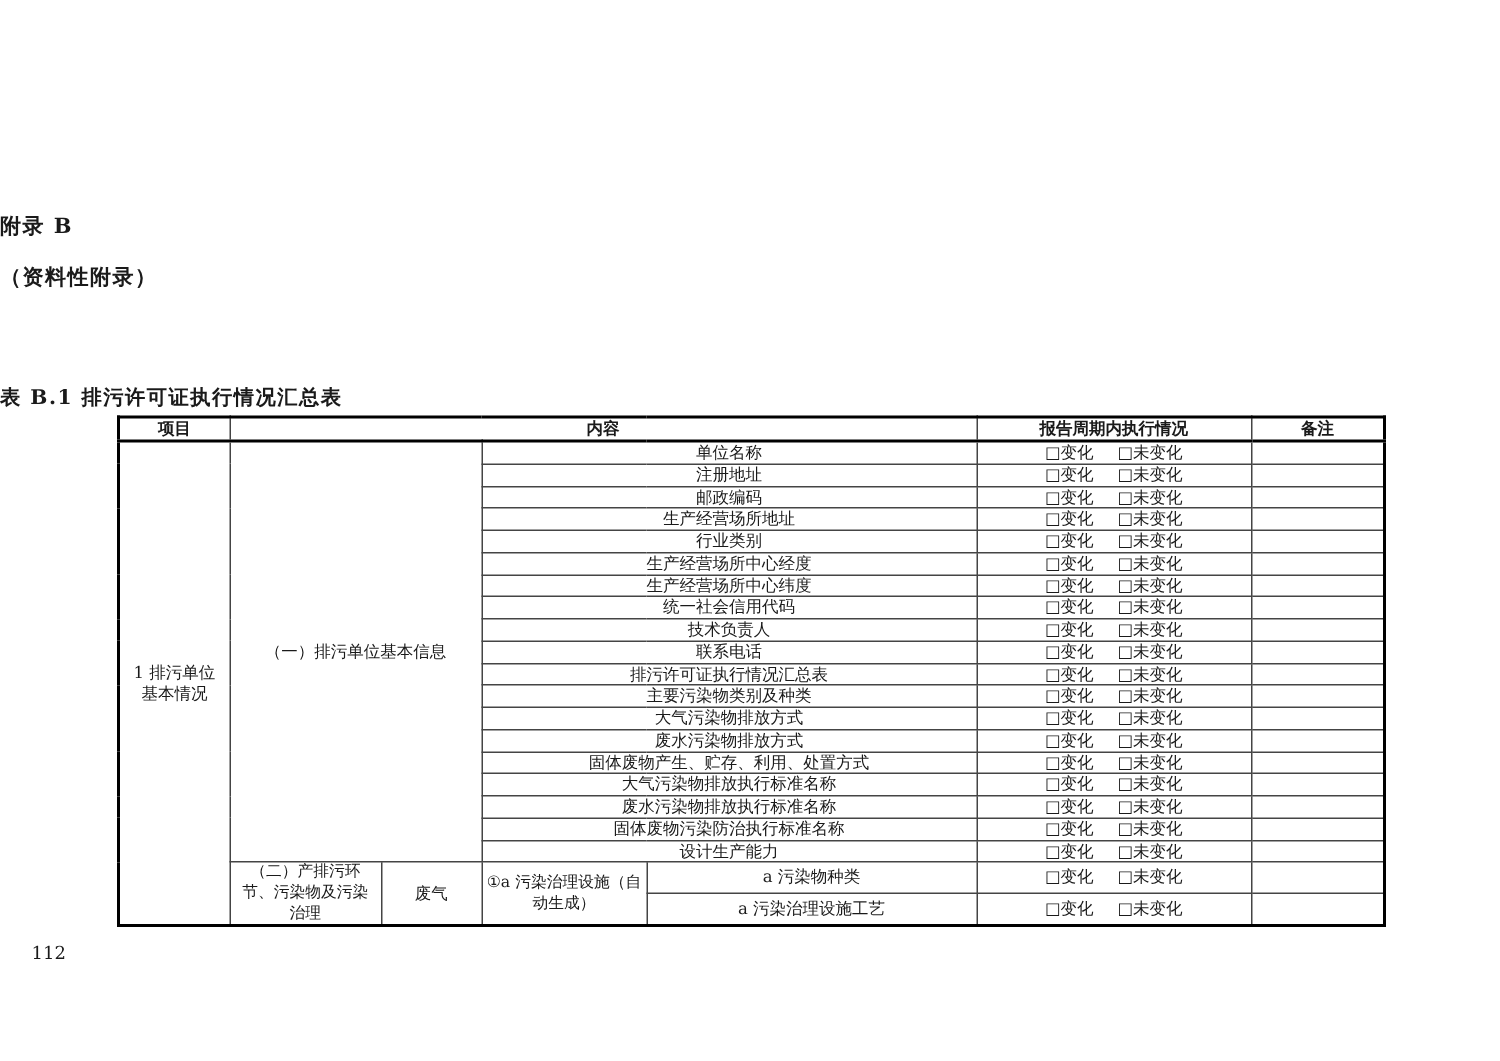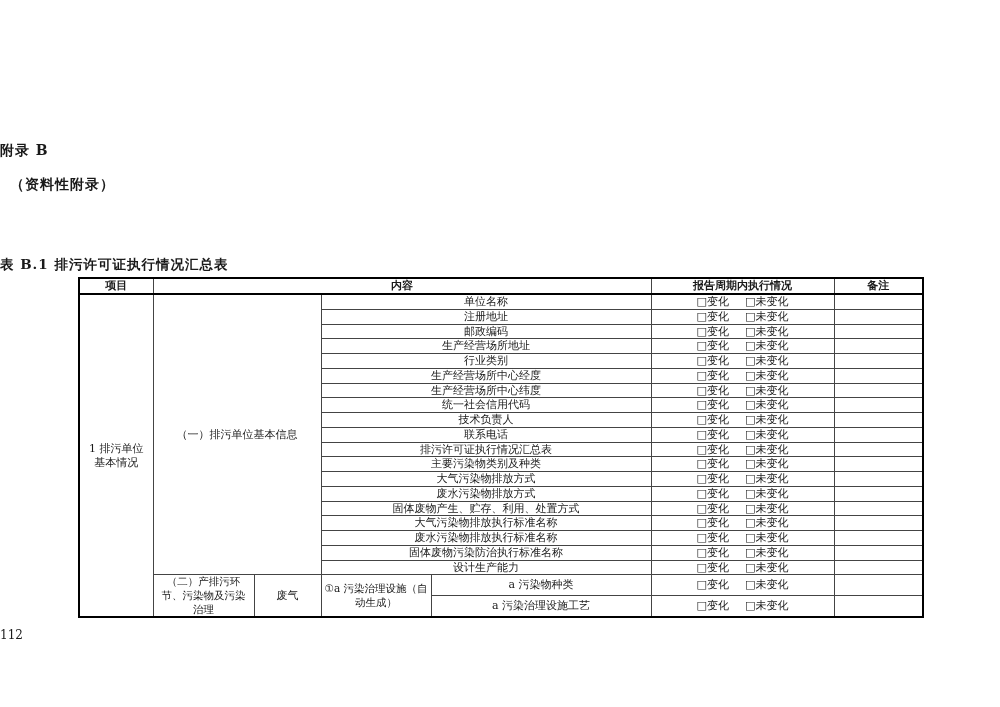--- a/index.html
+++ b/index.html
@@ -10,21 +10,21 @@
     font-family: "DejaVu Serif", "Liberation Serif", serif;
     color: #1a1a1a;
   }
   .page { position: absolute; inset: 0; background: #fff; }
   .heading {
     position: absolute; left: 0; width: 944px;
     font-weight: bold; font-size: 14px;
     letter-spacing: 1px;
   }
   #h-appendix   { top: 142px; }
-  #h-subtitle   { top: 176px; padding-left: 10px; }
+  #h-subtitle   { top: 176px; }
   #h-refheading { top: 206px; }
   #h-caption    { top: 256px; font-size: 13.5px; }
 
   table.exec {
     position: absolute; left: 78px; top: 277px;
     width: 844px;
     border-collapse: collapse;
     table-layout: fixed;
     font-size: 11px;
     line-height: 1.25;
@@ -243,14 +243,14 @@
         <td>a 污染治理设施工艺</td>
         <td><span class="cbx-group">
               <span>□变化</span>
               <span>□未变化</span>
             </span></td>
         <td></td>
       </tr>
     </tbody>
   </table>
 
-  <div class="heading" style="top:628px; font-weight:normal; font-size:12px; letter-spacing:0;">112</div>
+  <div class="heading" style="top:628px; font-weight:normal; font-size:12px; letter-spacing:0;padding-left:21px;">112</div>
 </div>
 
 </body></html>

